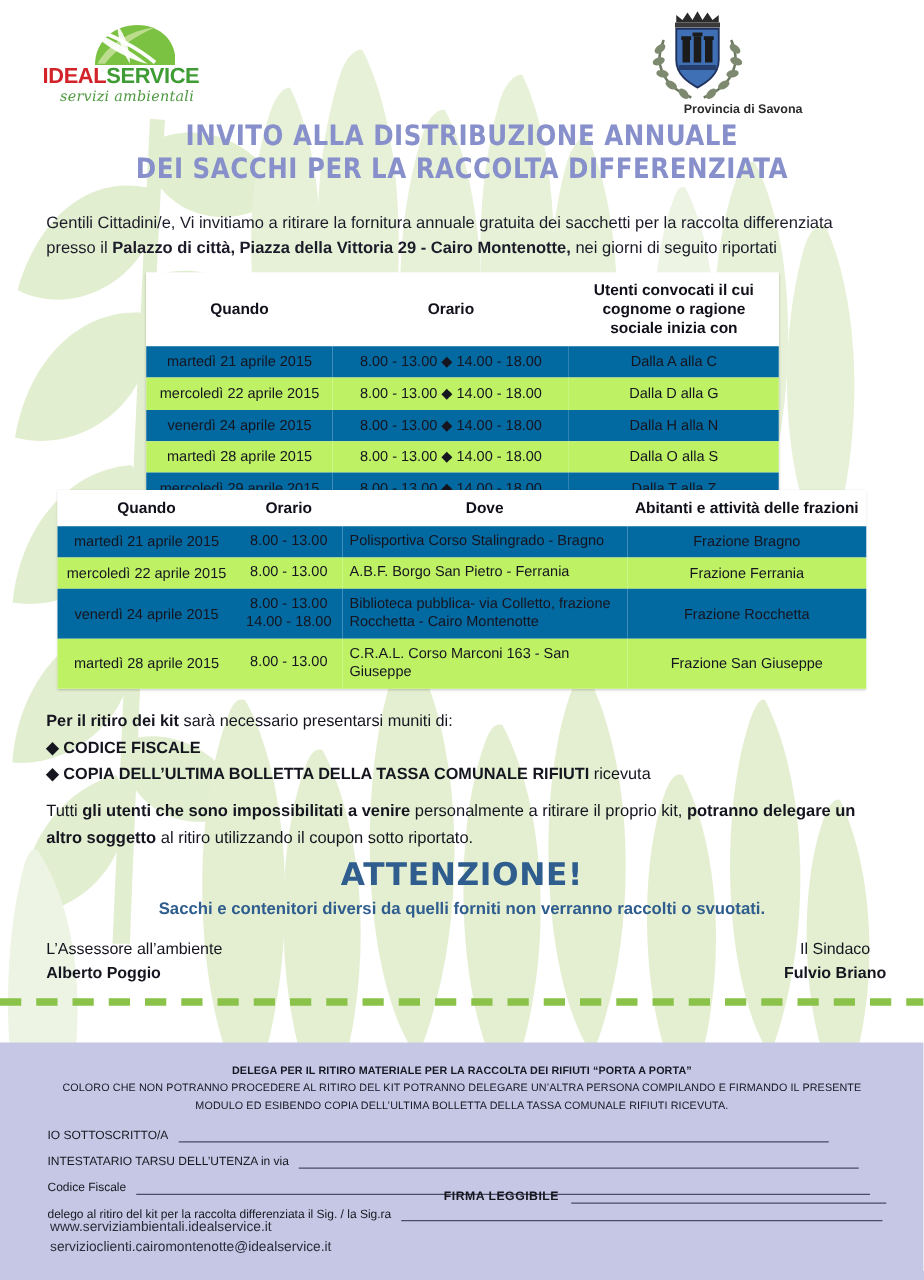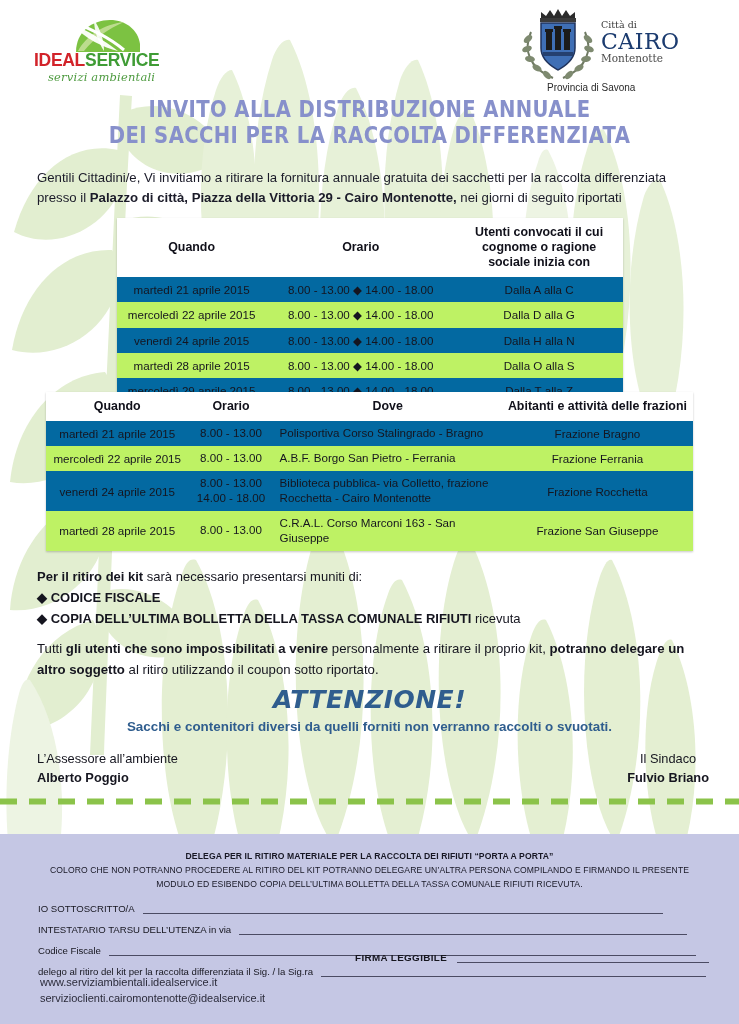--- a/index.html
+++ b/index.html
@@ -106,20 +106,21 @@
     color: #4a4a4a;
   }
   .provincia {
     position: absolute;
     left: 28px;
     top: 76px;
     font-family: "Liberation Sans", sans-serif;
     font-size: 10px;
     color: #2a2a2a;
     white-space: nowrap;
+    font-weight: bold;
   }
 
   
   .main-title {
     position: absolute;
     left: 0;
     top: 96px;
     width: 739px;
     text-align: center;
     z-index: 3;
@@ -223,21 +224,20 @@
     text-align: center;
     z-index: 3;
   }
   .attn .big {
     font-family: "DejaVu Sans", sans-serif;
     font-weight: bold;
     font-size: 25px;
     letter-spacing: 0.5px;
     color: #2f5d8e;
     line-height: 1.1;
-    font-style: italic;
   }
   .attn .sub {
     margin-top: 5px;
     font-size: 13.4px;
     font-weight: bold;
     color: #2f5d8e;
   }
 
   .signatures {
     position: absolute;
@@ -488,25 +488,20 @@
         <g fill="#1b1b1b">
           <rect x="27" y="26" width="6" height="18"></rect>
           <rect x="36" y="23" width="6" height="21"></rect>
           <rect x="45" y="26" width="6" height="18"></rect>
           <rect x="26" y="23" width="8" height="3"></rect>
           <rect x="35" y="20" width="8" height="3"></rect>
           <rect x="44" y="23" width="8" height="3"></rect>
         </g>
         <path d="M24 46 L54 46 L54 50 L24 50 Z" fill="#25406f"></path>
       </svg>
-      <div class="cairo-text">
-        <div class="citta">Città di</div>
-        <div class="cairo">CAIRO</div>
-        <div class="monte">Montenotte</div>
-      </div>
       <div class="provincia">Provincia di Savona</div>
     </div>
   </div>
 
   <div class="main-title">
     <span class="tl1">INVITO ALLA DISTRIBUZIONE ANNUALE</span>
     <span class="tl2">DEI SACCHI PER LA RACCOLTA DIFFERENZIATA</span>
   </div>
 
   <div class="content">

